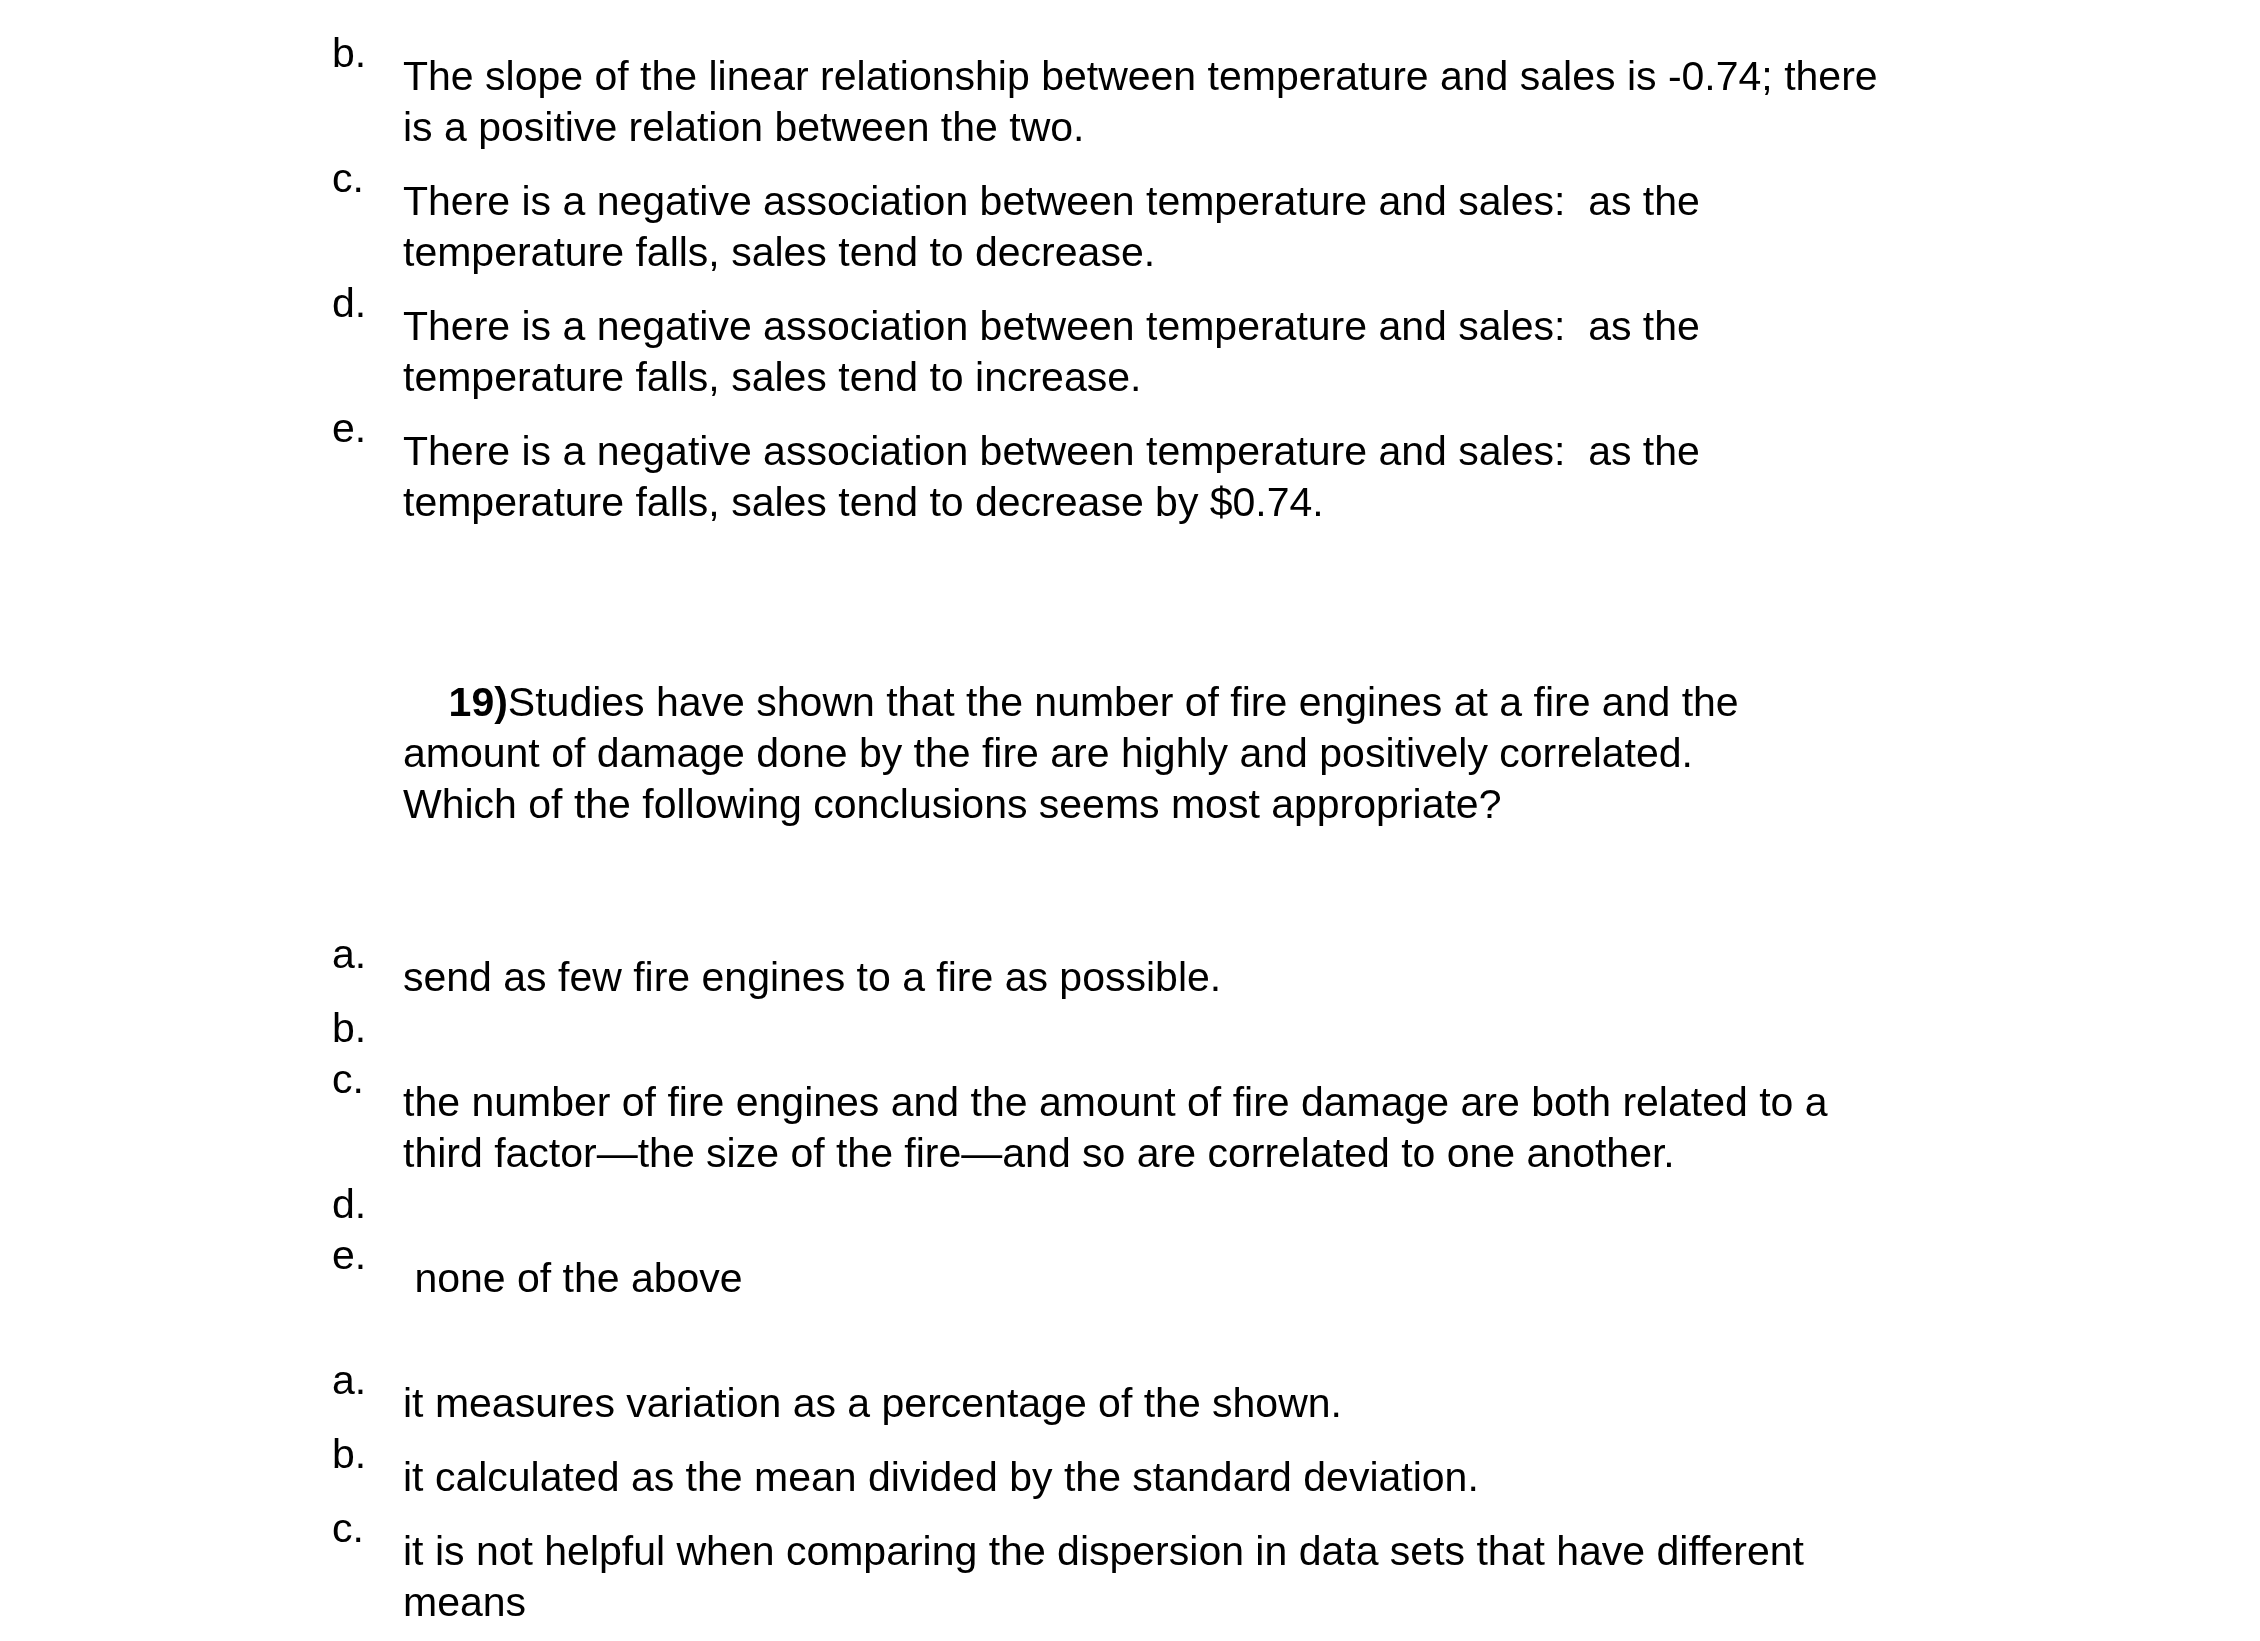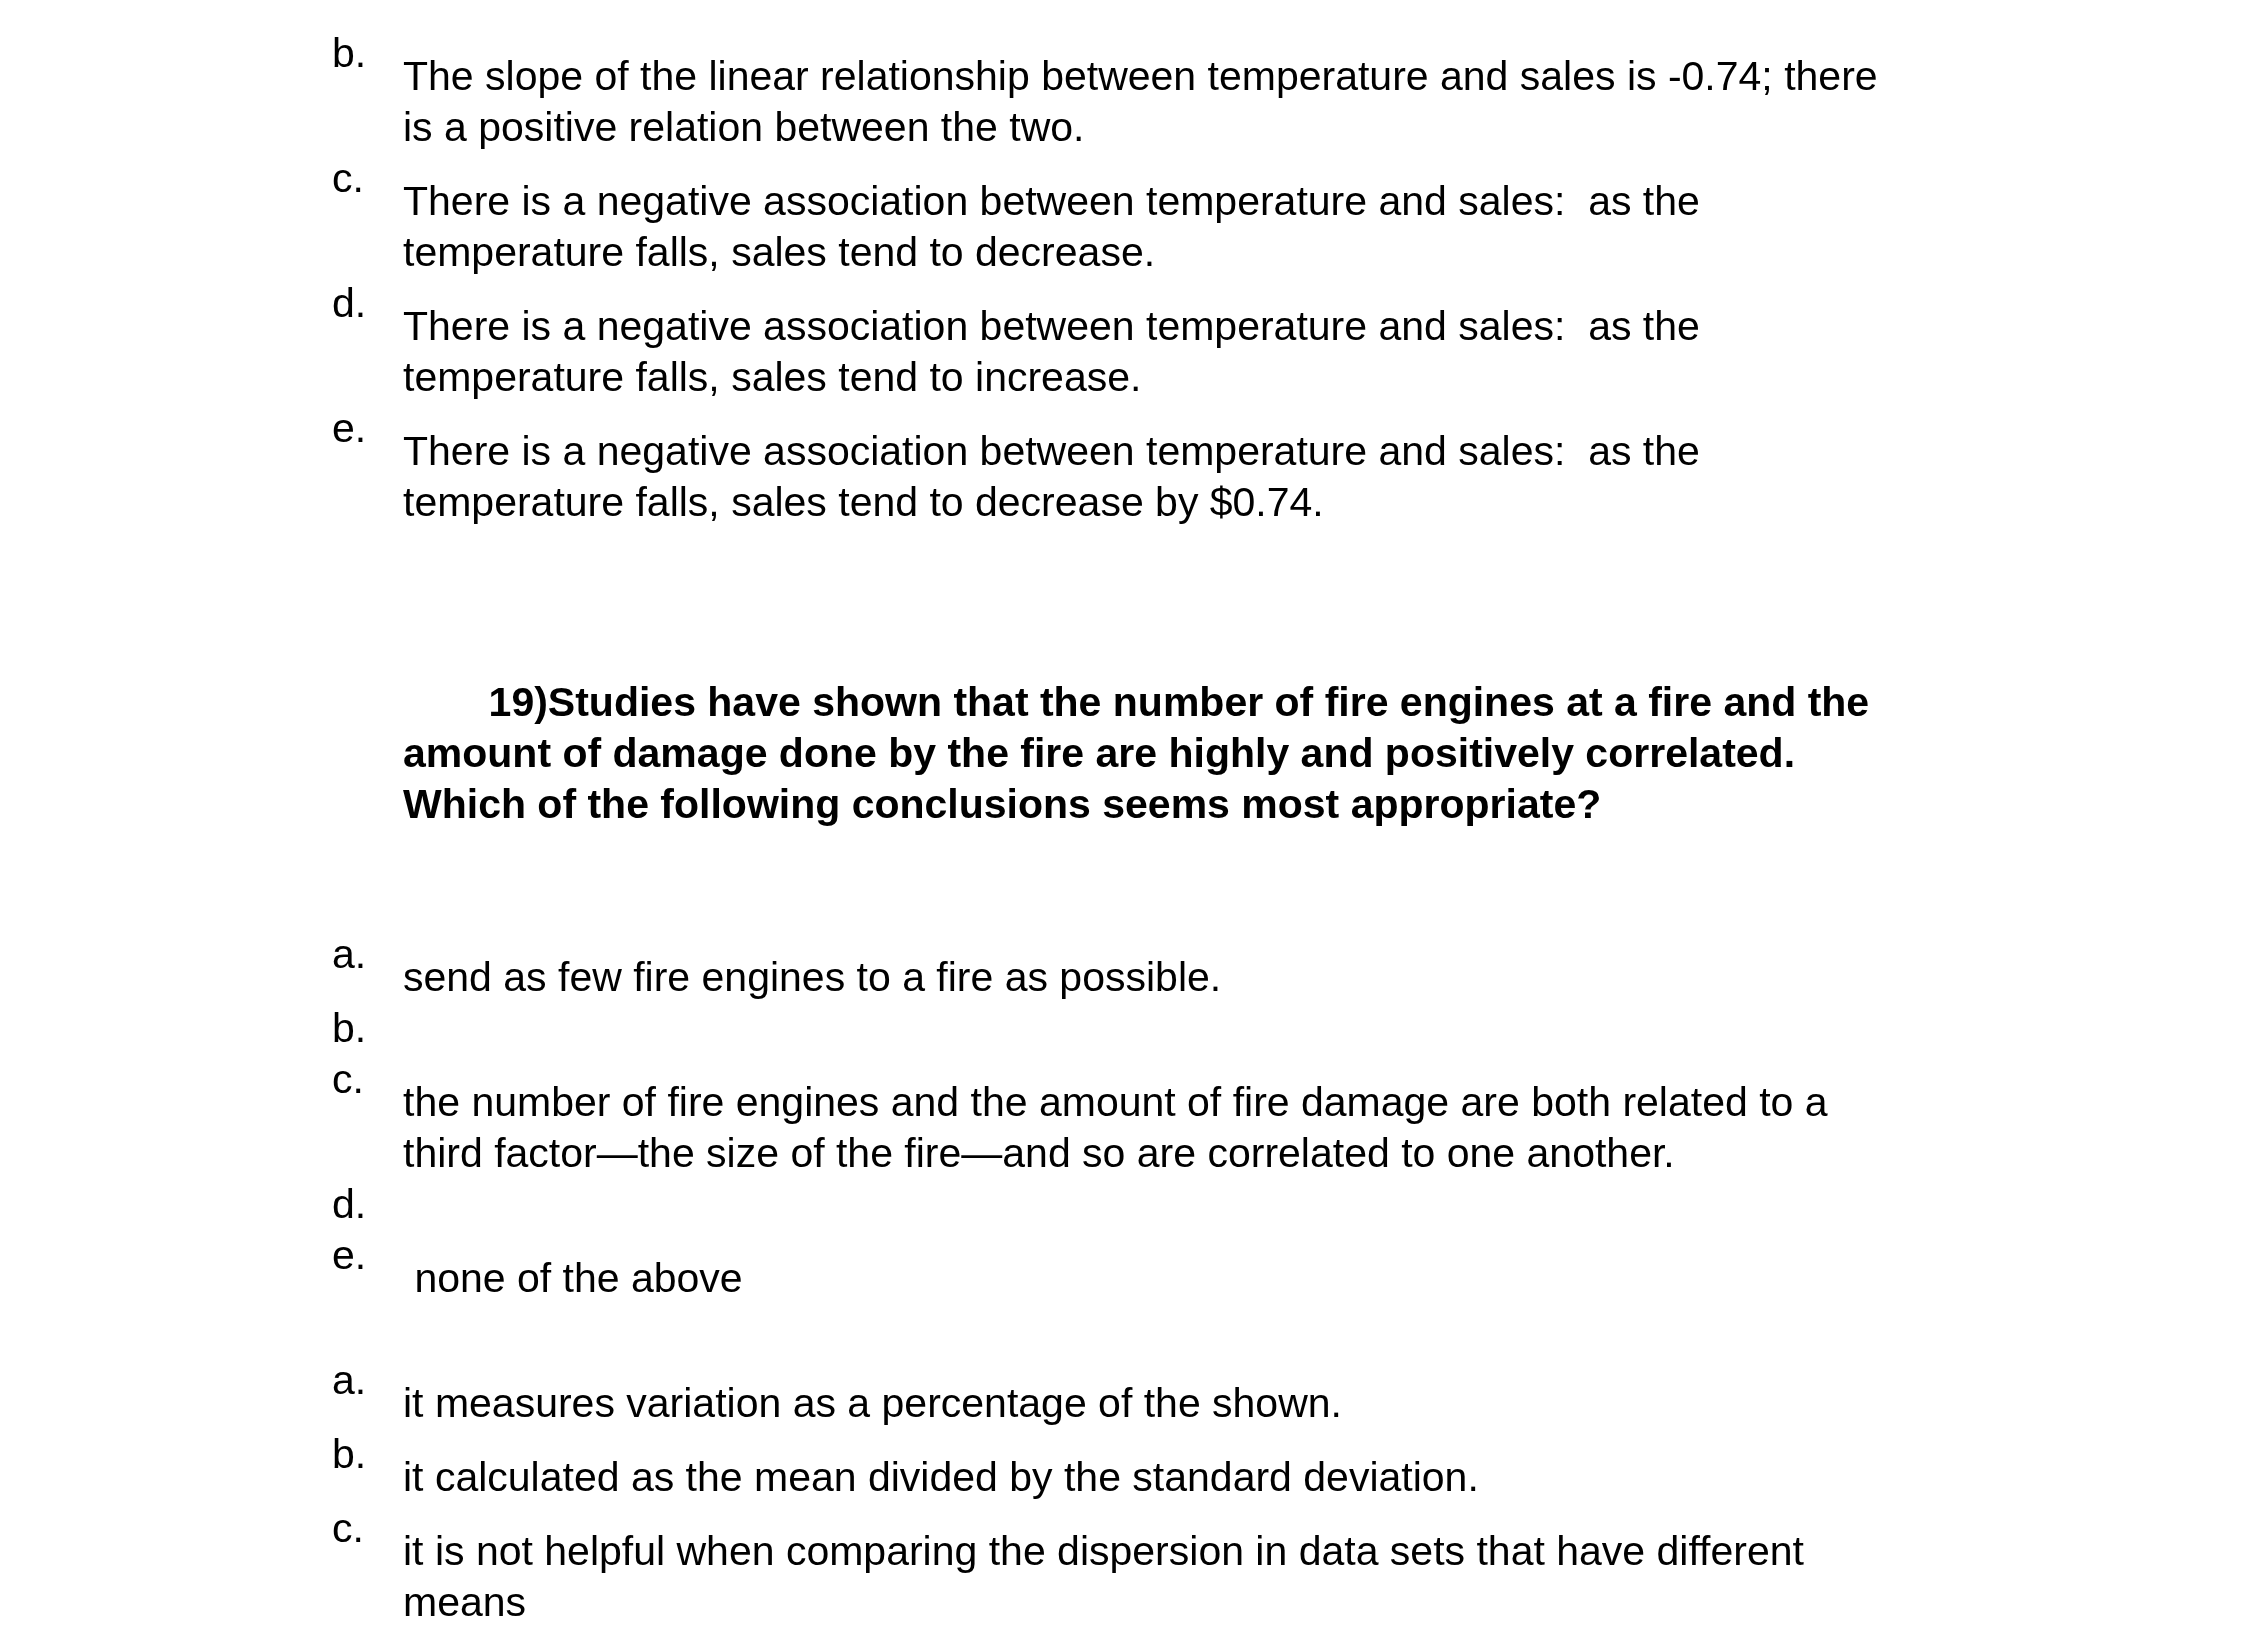--- a/index.html
+++ b/index.html
@@ -34,22 +34,22 @@
   .opt-text {
     white-space: pre;
     margin-top: 23px;
   }
   .question {
     font-weight: bold;
     white-space: pre;
     padding-left: 71px;
     text-indent: -71px;
   }
-  .q-number { font-weight: bold; margin-left: 40px; }
-  .q-text { font-weight: bold; }
+  .q-number { font-weight: bold; }
+  .q-text { font-weight: normal; }
   #q19-block   { margin-top: 98px; }
   #q19-options { margin-top: 48px; }
   #q20-block   { margin-top: 88px; }
   #q20-options { margin-top: 51px; }
 </style>
 </head>
 <body>
 
 <div class="page">
 

